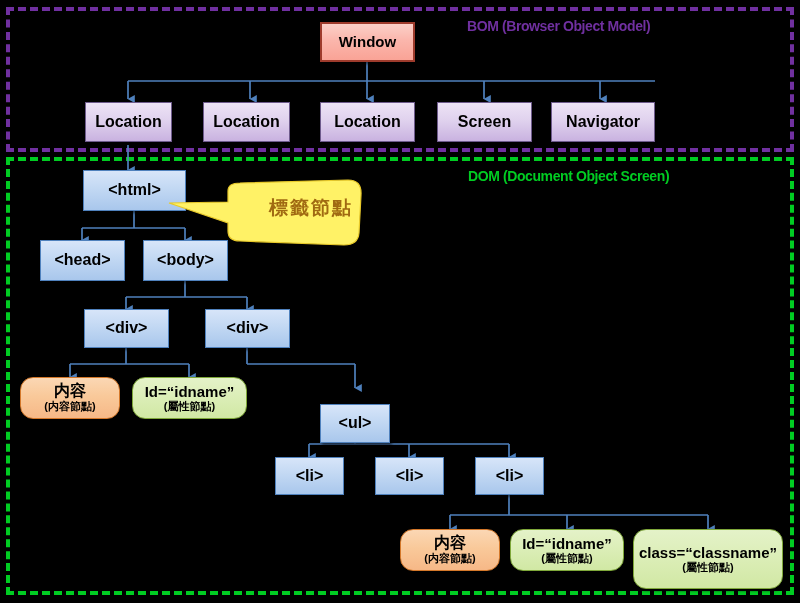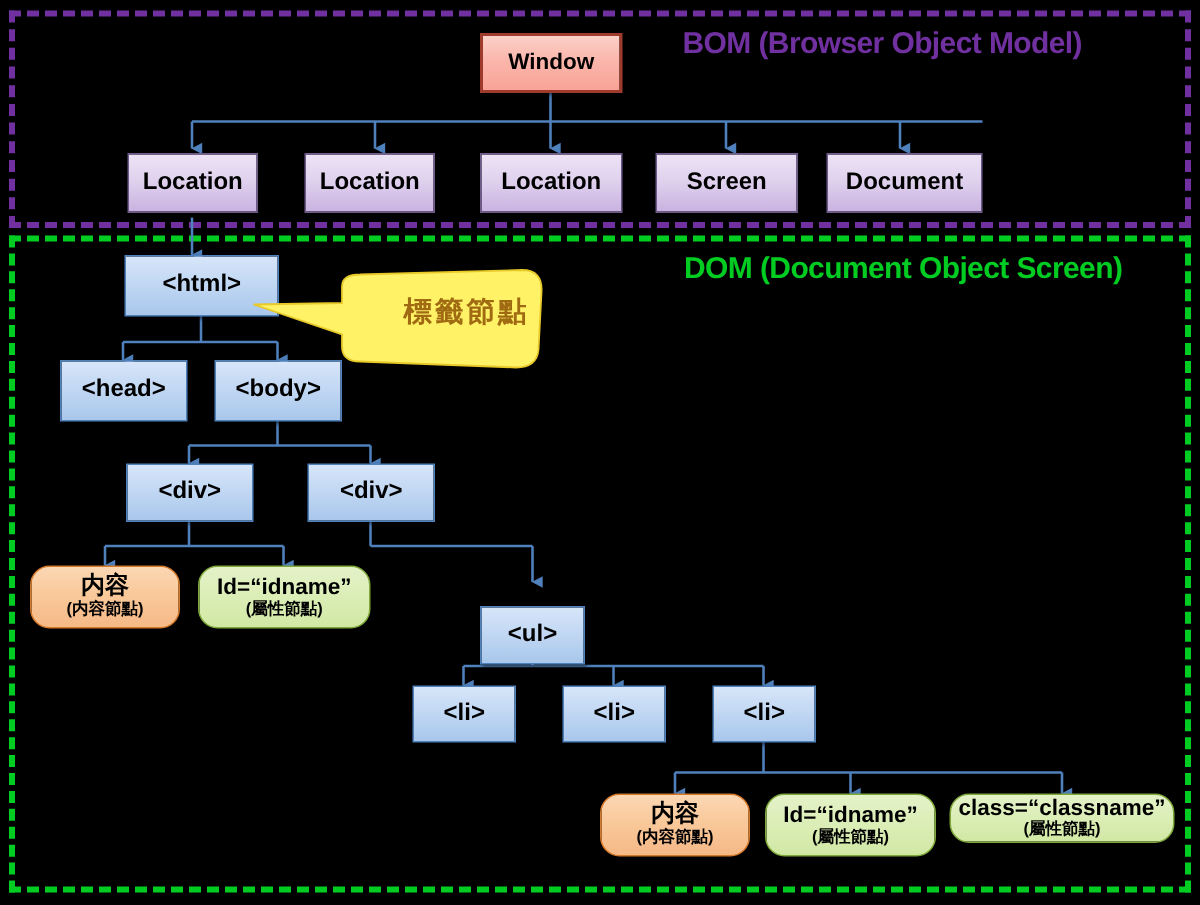--- a/index.html
+++ b/index.html
@@ -25,23 +25,24 @@
     left: 6px; top: 7px; width: 788px; height: 145px;
     border: 4px dashed #7030A0;
   }
   .frame-dom {
     left: 6px; top: 157px; width: 788px; height: 438px;
     border: 4px dashed #00CC22;
   }
   .frame-title {
     position: absolute;
     font-weight: bold;
-    font-size: 20px;
+    font-size: 14px;
     letter-spacing: -0.4px;
     white-space: nowrap;
+    margin-left: 12px;
   }
   .title-bom { color: #7030A0; left: 455px; top: 18px; }
   .title-dom { color: #00CC22; left: 456px; top: 168px; }
 
   
   #wires {
     position: absolute;
     left: 0; top: 0;
     width: 800px; height: 603px;
     pointer-events: none;
@@ -195,21 +196,21 @@
   <div class="node node-lav" style="left:203px; top:102px; width:87px; height:40px;">
     <span>Location</span>
   </div>
   <div class="node node-lav" style="left:320px; top:102px; width:95px; height:40px;text-align:center;">
     <span>Location</span>
   </div>
   <div class="node node-lav" style="left:437px; top:102px; width:95px; height:40px;">
     <span>Screen</span>
   </div>
   <div class="node node-lav" style="left:551px; top:102px; width:104px; height:40px;">
-    <span>Document</span>
+    <span>Navigator</span>
   </div>
 
   <div class="node node-blue" style="left:83px; top:170px; width:103px; height:41px;">
     <span>&lt;html&gt;</span>
   </div>
 
   <div class="node node-blue" style="left:40px; top:240px; width:85px; height:41px;">
     <span>&lt;head&gt;</span>
   </div>
   <div class="node node-blue" style="left:143px; top:240px; width:85px; height:41px;">
@@ -247,21 +248,21 @@
   </div>
 
   <div class="node node-orange" style="left:400px; top:529px; width:100px; height:42px;">
     <span>内容</span>
     <span class="sub">(内容節點)</span>
   </div>
   <div class="node node-green" style="left:510px; top:529px; width:114px; height:42px;">
     <span>Id=“idname”</span>
     <span class="sub">(屬性節點)</span>
   </div>
-  <div class="node node-green" style="left:633px; top:529px; width:150px; height:33px;">
+  <div class="node node-green" style="left:633px; top:529px; width:150px; height:60px;">
     <span>class=“classname”</span>
     <span class="sub">(屬性節點)</span>
   </div>
 
   <div id="callout">
     <svg width="200" height="75" viewBox="0 0 200 75" style="position:absolute;left:-62px;top:-6px;" xmlns="http://www.w3.org/2000/svg">
       <path d="M62,16 Q62,8 74,8 L182,5 Q196,5 195,20 L193,58 Q192,70 178,70 L74,66
                Q62,66 62,56 L62,48 L3,28 L62,27 Z" fill="#FFF266" stroke="#E8C92A" stroke-width="1.2"></path>
     </svg>
     <div class="bubble-text">標籤節點</div>

